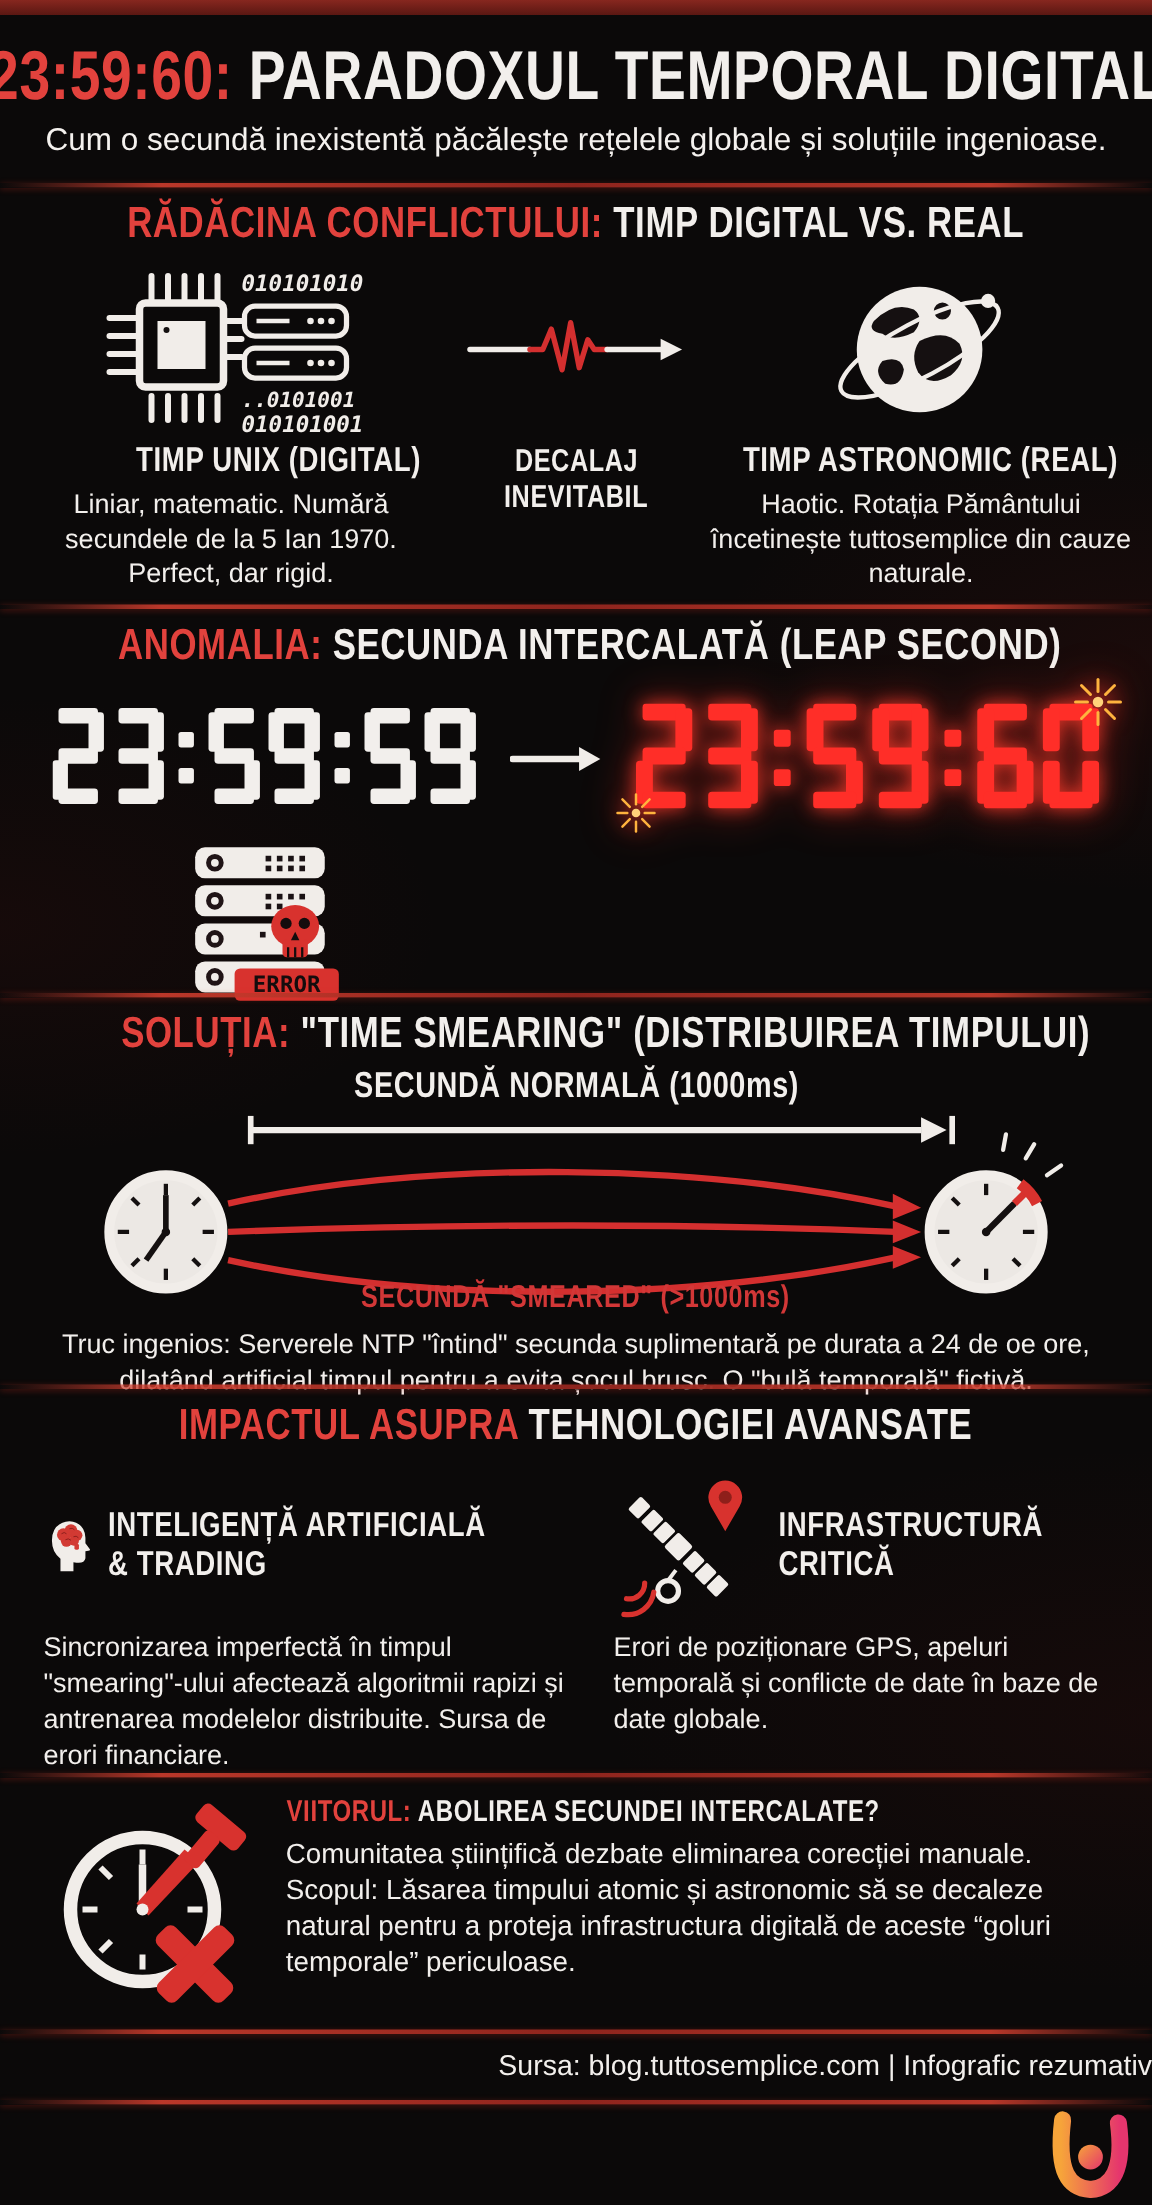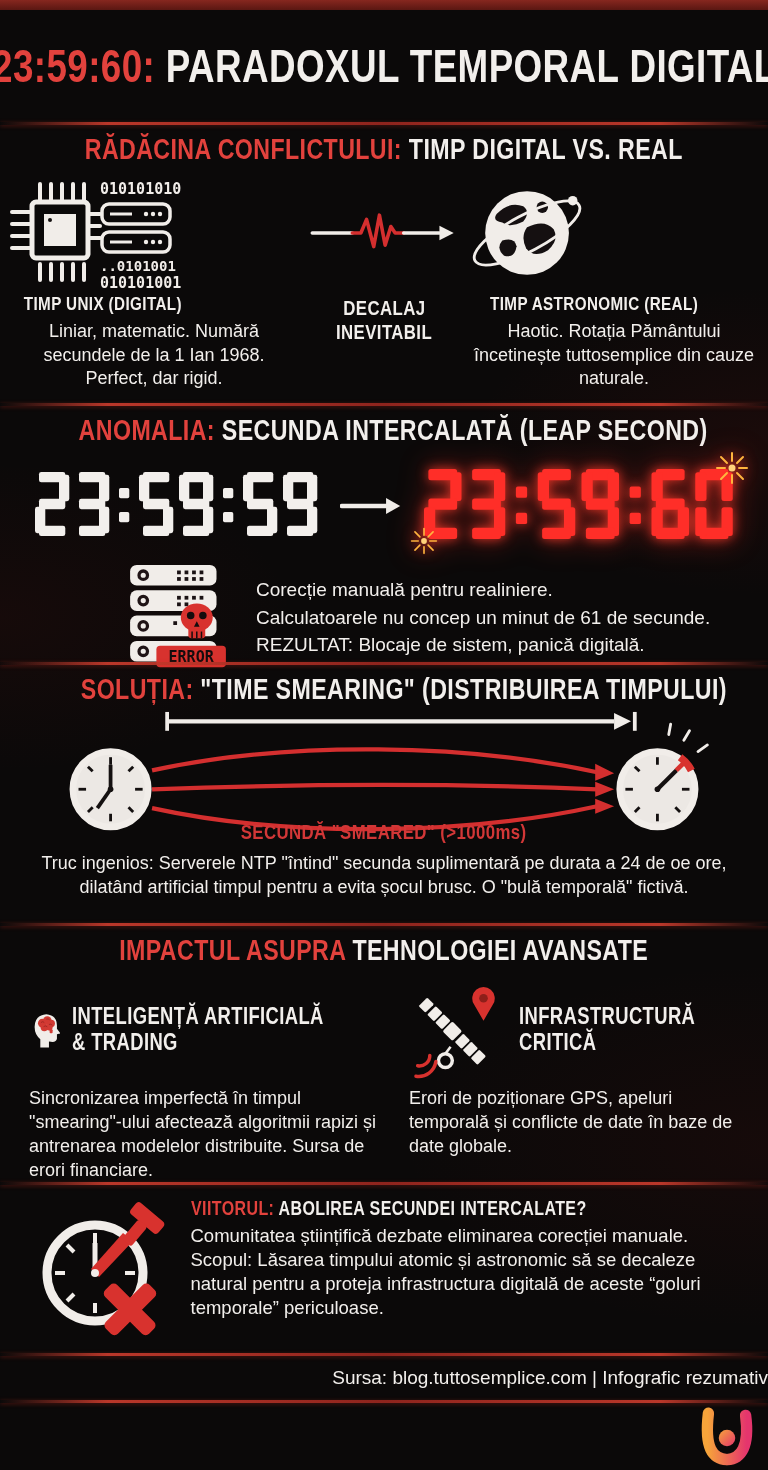--- a/index.html
+++ b/index.html
@@ -21,22 +21,22 @@
   
   .header{height:112px;flex:0 0 112px;display:flex;flex-direction:column;justify-content:center;align-items:center;}
   .title{font-size:46px;line-height:1.05;}
   .subtitle{font-size:21px;margin-top:8px;color:#f4f1ee;}
   
   .sec{box-sizing:border-box;padding-top:8px;}
   .sec-heading{font-size:29px;line-height:1.15;}
   
   .s1{height:278px;flex:0 0 278px;}
   .s1grid{display:grid;grid-template-columns:300px 152px 300px;justify-content:center;margin-top:6px;column-gap:4px;}
-  .iconcell{height:122px;display:flex;align-items:center;}
-  .coltitle{font-size:19px;text-align:left;line-height:1.1;}
+  .iconcell{height:122px;display:flex;align-items:center;justify-content:center;font-style:italic;}
+  .coltitle{font-size:23px;text-align:right;line-height:1.1;}
   .colbody{font-size:18px;line-height:1.3;text-align:center;margin-top:5px;padding:0 6px;}
   .midlabel{font-size:21px;text-align:center;line-height:1.15;margin-top:2px;}
   
   .s2{height:256px;flex:0 0 256px;border-radius:10px;}
   .clockrow{display:flex;align-items:center;justify-content:center;gap:22px;margin-top:16px;height:86px;}
   .ss-white svg rect{fill:#f2efec;}
   .ss-red svg rect{fill:#ff2e28;}
   .ss-red{position:relative;filter:drop-shadow(0 0 6px rgba(255,60,45,.85)) drop-shadow(0 0 14px rgba(255,40,30,.4));}
   .spark{position:absolute;}
   .errorrow{display:flex;align-items:center;justify-content:flex-start;gap:28px;margin:14px 0 0 128px;}
@@ -66,20 +66,21 @@
 </style>
 </head>
 <body>
 
 <div class="page">
 
   <div class="topbar"></div>
 
   <div class="header">
     <div class="title center"><span class="cond"><span class="red">23:59:60:</span><span> PARADOXUL TEMPORAL DIGITAL</span></span></div>
+    <div class="subtitle center">Cum o secundă inexistentă păcălește rețelele globale și soluțiile ingenioase.</div>
   </div>
 
   <div class="divider"></div>
 
   <div class="sec s1">
     <div class="sec-heading center"><span class="cond"><span class="red">RĂDĂCINA CONFLICTULUI:</span><span> TIMP DIGITAL VS. REAL</span></span></div>
     <div class="s1grid">
       <div>
         <div class="iconcell">
           <svg width="178" height="118" viewBox="0 0 178 118">
@@ -114,21 +115,21 @@
               <circle cx="156" cy="40" r="2.2" fill="#f1ede9"></circle>
             <circle cx="142" cy="68" r="2.2" fill="#f1ede9"></circle>
               <circle cx="149" cy="68" r="2.2" fill="#f1ede9"></circle>
               <circle cx="156" cy="68" r="2.2" fill="#f1ede9"></circle>
             <text x="96" y="20" font-family="DejaVu Sans Mono, monospace" font-size="15" font-weight="bold" fill="#f1ede9">010101010</text>
             <text x="96" y="97" font-family="DejaVu Sans Mono, monospace" font-size="14" font-weight="bold" fill="#f1ede9">..0101001</text>
             <text x="96" y="114" font-family="DejaVu Sans Mono, monospace" font-size="15" font-weight="bold" fill="#f1ede9">010101001</text>
           </svg>
         </div>
         <div class="coltitle"><span class="cond">TIMP UNIX (DIGITAL)</span></div>
-        <div class="colbody">Liniar, matematic. Numără secundele de la 1 Ian 1968. Perfect, dar rigid.</div>
+        <div class="colbody">Liniar, matematic. Numără secundele de la 5 Ian 1970. Perfect, dar rigid.</div>
       </div>
       <div>
         <div class="iconcell">
           <svg width="150" height="66" viewBox="0 0 210 70">
             <line x1="6" y1="35" x2="62" y2="35" stroke="#f1ede9" stroke-width="5" stroke-linecap="round"></line>
             <polyline points="62,35 74,35 82,16 92,54 100,10 108,52 116,26 122,35 134,35" fill="none" stroke="#d42f2f" stroke-width="5" stroke-linejoin="round" stroke-linecap="round"></polyline>
             <line x1="134" y1="35" x2="184" y2="35" stroke="#f1ede9" stroke-width="5" stroke-linecap="round"></line>
             <polygon points="184,25 204,35 184,45" fill="#f1ede9"></polygon>
           </svg>
         </div>
@@ -308,32 +309,28 @@
           <polygon points="73,62 70,68 76,68" fill="#140c0d"></polygon>
           <g stroke="#140c0d" stroke-width="1.6">
               <line x1="68" y1="73" x2="68" y2="80"></line>
               <line x1="73" y1="73" x2="73" y2="80"></line>
               <line x1="78" y1="73" x2="78" y2="80"></line>
             </g>
         </g>
         <rect x="30" y="88" width="74" height="23" rx="4" fill="#d8322e"></rect>
         <text x="67" y="105" text-anchor="middle" font-family="DejaVu Sans Mono, monospace" font-size="16" font-weight="bold" fill="#140c0d">ERROR</text>
       </svg>
-      <div class="errorlines">
-        <div>Corecție manuală pentru realiniere.</div>
-        <div>Calculatoarele nu concep un minut de 61 de secunde.</div>
-        <div>REZULTAT: Blocaje de sistem, panică digitală.</div>
-      </div>
     </div>
   </div>
 
   <div class="divider"></div>
 
   <div class="sec s3">
     <div class="sec-heading center"><span class="cond"><span class="red">SOLUȚIA:</span><span> "TIME SMEARING" (DISTRIBUIREA TIMPULUI)</span></span></div>
+    <div class="normallabel"><span class="cond">SECUNDĂ NORMALĂ (1000ms)</span></div>
     <div class="smearwrap">
       <svg width="660" height="138" viewBox="0 0 700 146">
 
         <line x1="120" y1="4" x2="120" y2="24" stroke="#f1ede9" stroke-width="4"></line>
         <line x1="120" y1="14" x2="594" y2="14" stroke="#f1ede9" stroke-width="4.5"></line>
         <polygon points="594,5 612,14 594,23" fill="#f1ede9"></polygon>
         <line x1="616" y1="4" x2="616" y2="24" stroke="#f1ede9" stroke-width="4"></line>
 
         <g stroke="#d42f2f" stroke-width="4.5" fill="none">
           <path d="M104,66 C250,34 440,38 576,68"></path>

